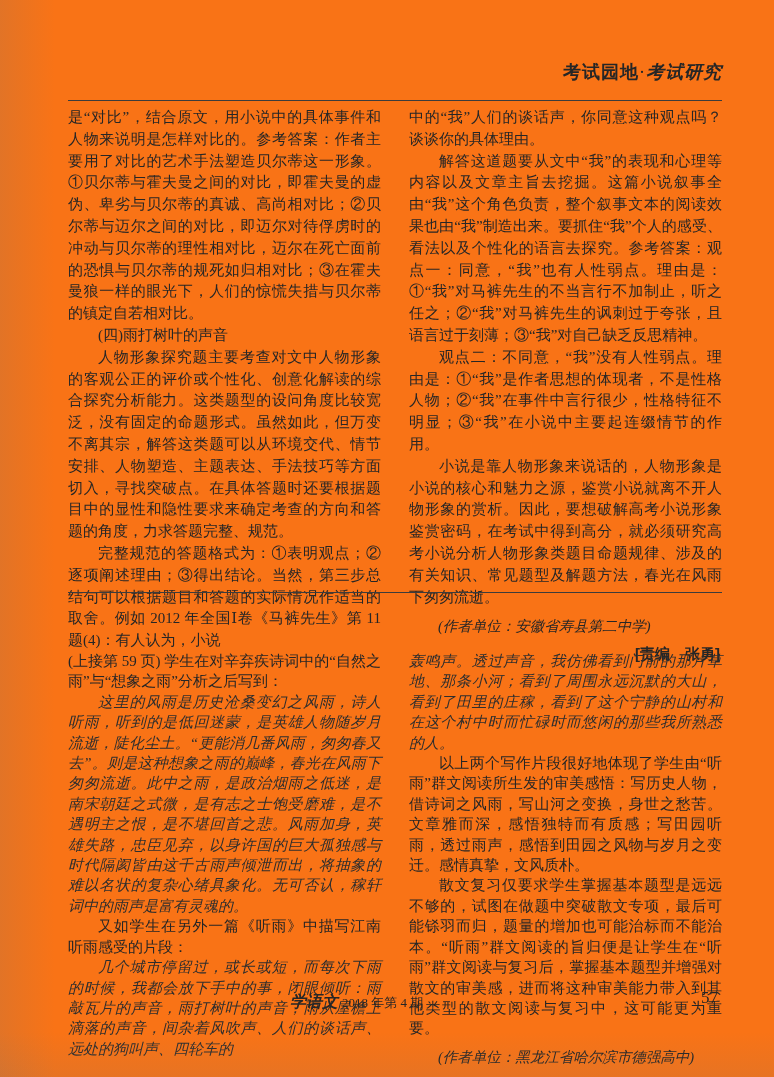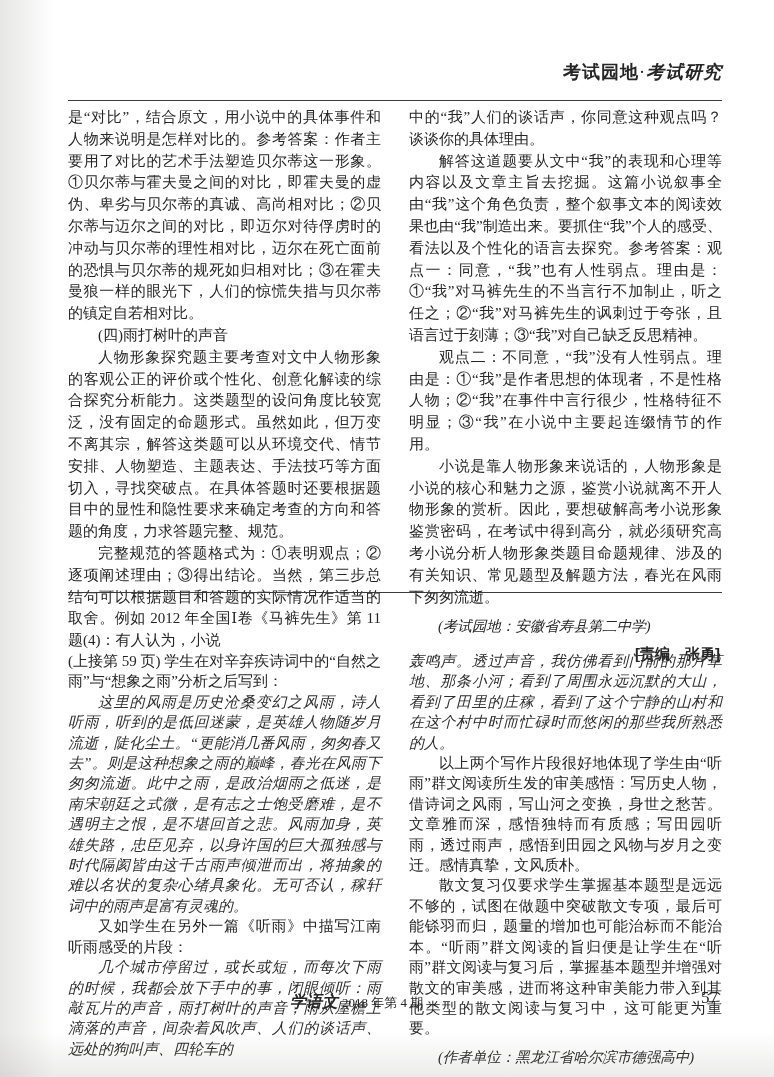--- a/index.html
+++ b/index.html
@@ -5,21 +5,21 @@
   html,body{margin:0;padding:0;}
   body{
     width:774px;height:1077px;
     background:#e9e8e4;
     font-family:"Liberation Serif","DejaVu Serif",serif;
     color:#262626;
     overflow:hidden;
   }
   .page{
     position:relative;width:774px;height:1077px;
-    background:#ffffff;
+    background:#f97316;
   }
   
   .page::before{
     content:"";position:absolute;left:0;top:0;bottom:0;width:55px;
     background:linear-gradient(90deg,rgba(120,118,112,0.18),rgba(120,118,112,0));
     pointer-events:none;
   }
   .page::after{
     content:"";position:absolute;left:0;right:0;bottom:0;height:45px;
     background:linear-gradient(0deg,rgba(120,118,112,0.14),rgba(120,118,112,0));
@@ -81,21 +81,21 @@
       <p class="para">是“对比”，结合原文，用小说中的具体事件和人物来说明是怎样对比的。参考答案：作者主要用了对比的艺术手法塑造贝尔蒂这一形象。①贝尔蒂与霍夫曼之间的对比，即霍夫曼的虚伪、卑劣与贝尔蒂的真诚、高尚相对比；②贝尔蒂与迈尔之间的对比，即迈尔对待俘虏时的冲动与贝尔蒂的理性相对比，迈尔在死亡面前的恐惧与贝尔蒂的规死如归相对比；③在霍夫曼狼一样的眼光下，人们的惊慌失措与贝尔蒂的镇定自若相对比。</p>
       <p class="para indent">(四)雨打树叶的声音</p>
       <p class="para indent">人物形象探究题主要考查对文中人物形象的客观公正的评价或个性化、创意化解读的综合探究分析能力。这类题型的设问角度比较宽泛，没有固定的命题形式。虽然如此，但万变不离其宗，解答这类题可以从环境交代、情节安排、人物塑造、主题表达、手法技巧等方面切入，寻找突破点。在具体答题时还要根据题目中的显性和隐性要求来确定考查的方向和答题的角度，力求答题完整、规范。</p>
       <p class="para indent">完整规范的答题格式为：①表明观点；②逐项阐述理由；③得出结论。当然，第三步总结句可以根据题目和答题的实际情况作适当的取舍。例如 2012 年全国Ⅰ卷《马裤先生》第 11 题(4)：有人认为，小说</p>
     </div>
     <div class="col">
       <p class="para">中的“我”人们的谈话声，你同意这种观点吗？谈谈你的具体理由。</p>
       <p class="para indent">解答这道题要从文中“我”的表现和心理等内容以及文章主旨去挖掘。这篇小说叙事全由“我”这个角色负责，整个叙事文本的阅读效果也由“我”制造出来。要抓住“我”个人的感受、看法以及个性化的语言去探究。参考答案：观点一：同意，“我”也有人性弱点。理由是：①“我”对马裤先生的不当言行不加制止，听之任之；②“我”对马裤先生的讽刺过于夸张，且语言过于刻薄；③“我”对自己缺乏反思精神。</p>
       <p class="para indent">观点二：不同意，“我”没有人性弱点。理由是：①“我”是作者思想的体现者，不是性格人物；②“我”在事件中言行很少，性格特征不明显；③“我”在小说中主要起连缀情节的作用。</p>
       <p class="para indent">小说是靠人物形象来说话的，人物形象是小说的核心和魅力之源，鉴赏小说就离不开人物形象的赏析。因此，要想破解高考小说形象鉴赏密码，在考试中得到高分，就必须研究高考小说分析人物形象类题目命题规律、涉及的有关知识、常见题型及解题方法，春光在风雨下匆匆流逝。</p>
-      <div class="author-line">(考试园地：安徽省寿县第二中学)</div>
+      <div class="author-line">(作者单位：安徽省寿县第二中学)</div>
       <div class="editor-line">[责编　张勇]</div>
     </div>
   </div>
 
   <div class="rule rule-mid"></div>
 
   <div class="cols article-bottom">
     <div class="col">
       <p class="para"><span>(上接第 59 页) </span><span>学生在对辛弃疾诗词中的“自然之雨”与“想象之雨”分析之后写到：</span></p>
       <p class="para indent kai">这里的风雨是历史沧桑变幻之风雨，诗人听雨，听到的是低回迷蒙，是英雄人物随岁月流逝，陡化尘土。“更能消几番风雨，匆匆春又去”。则是这种想象之雨的巅峰，春光在风雨下匆匆流逝。此中之雨，是政治烟雨之低迷，是南宋朝廷之式微，是有志之士饱受磨难，是不遇明主之恨，是不堪回首之悲。风雨加身，英雄失路，忠臣见弃，以身许国的巨大孤独感与时代隔阂皆由这千古雨声倾泄而出，将抽象的难以名状的复杂心绪具象化。无可否认，稼轩词中的雨声是富有灵魂的。</p>

